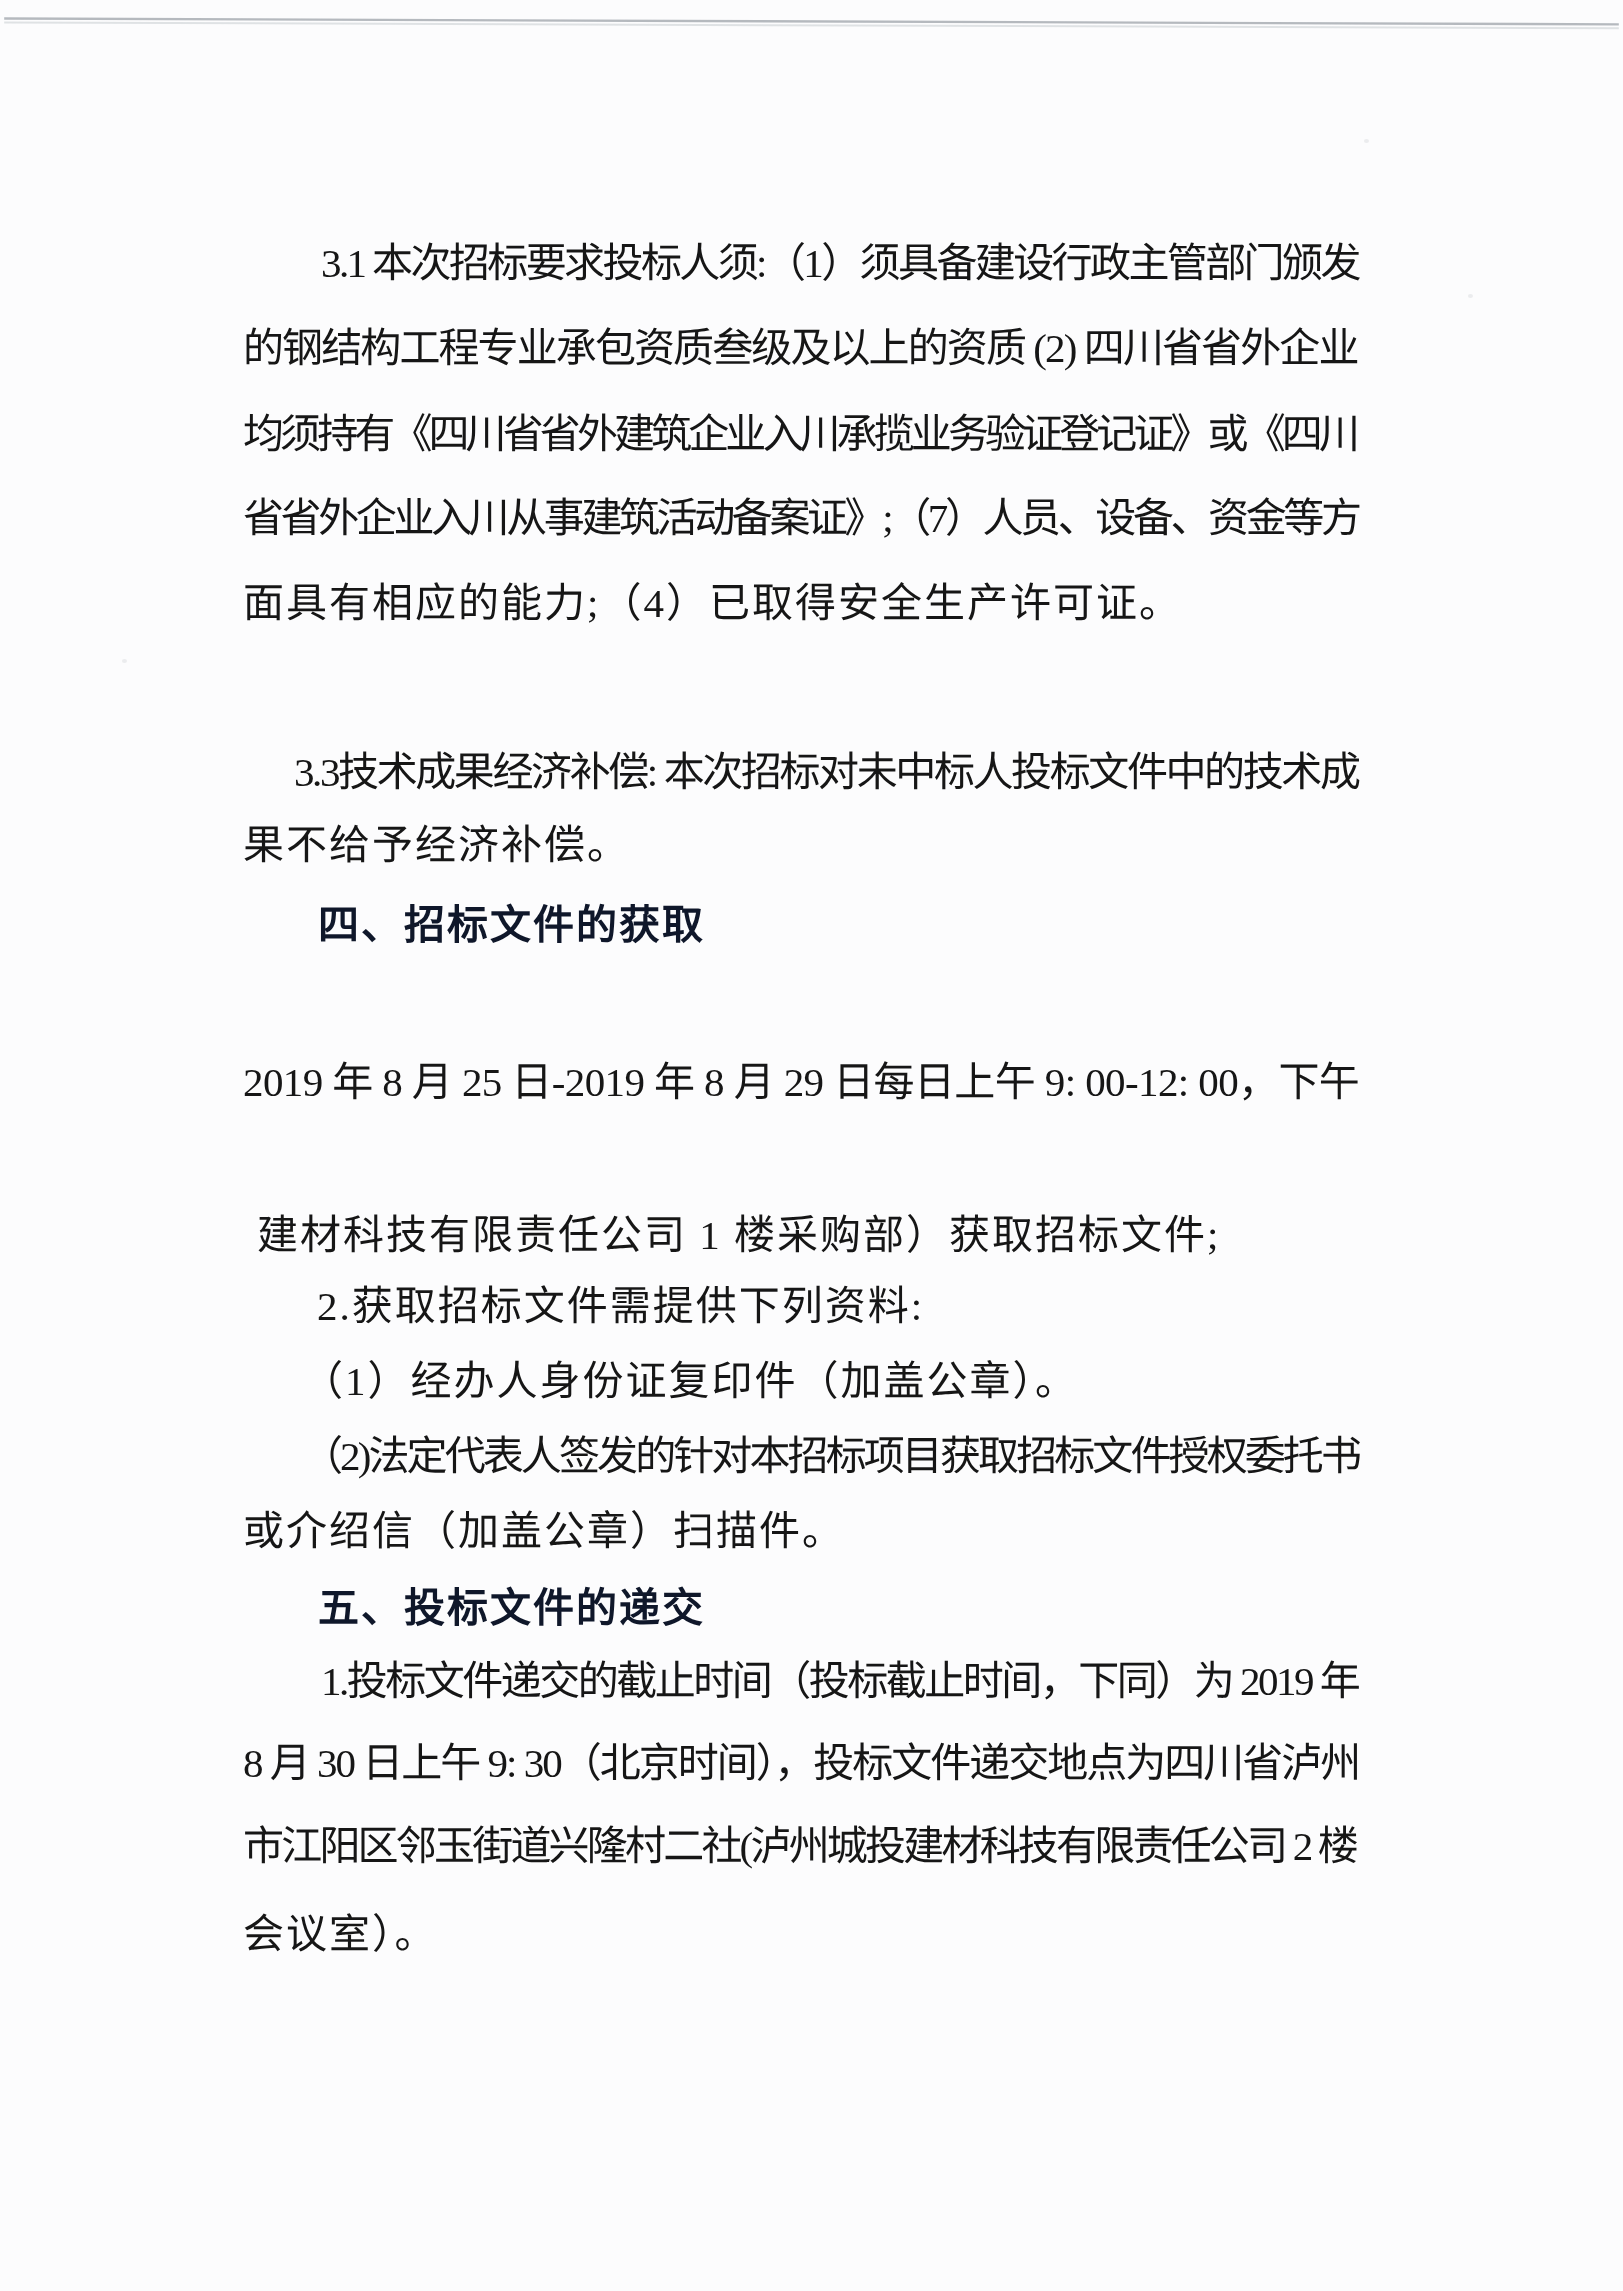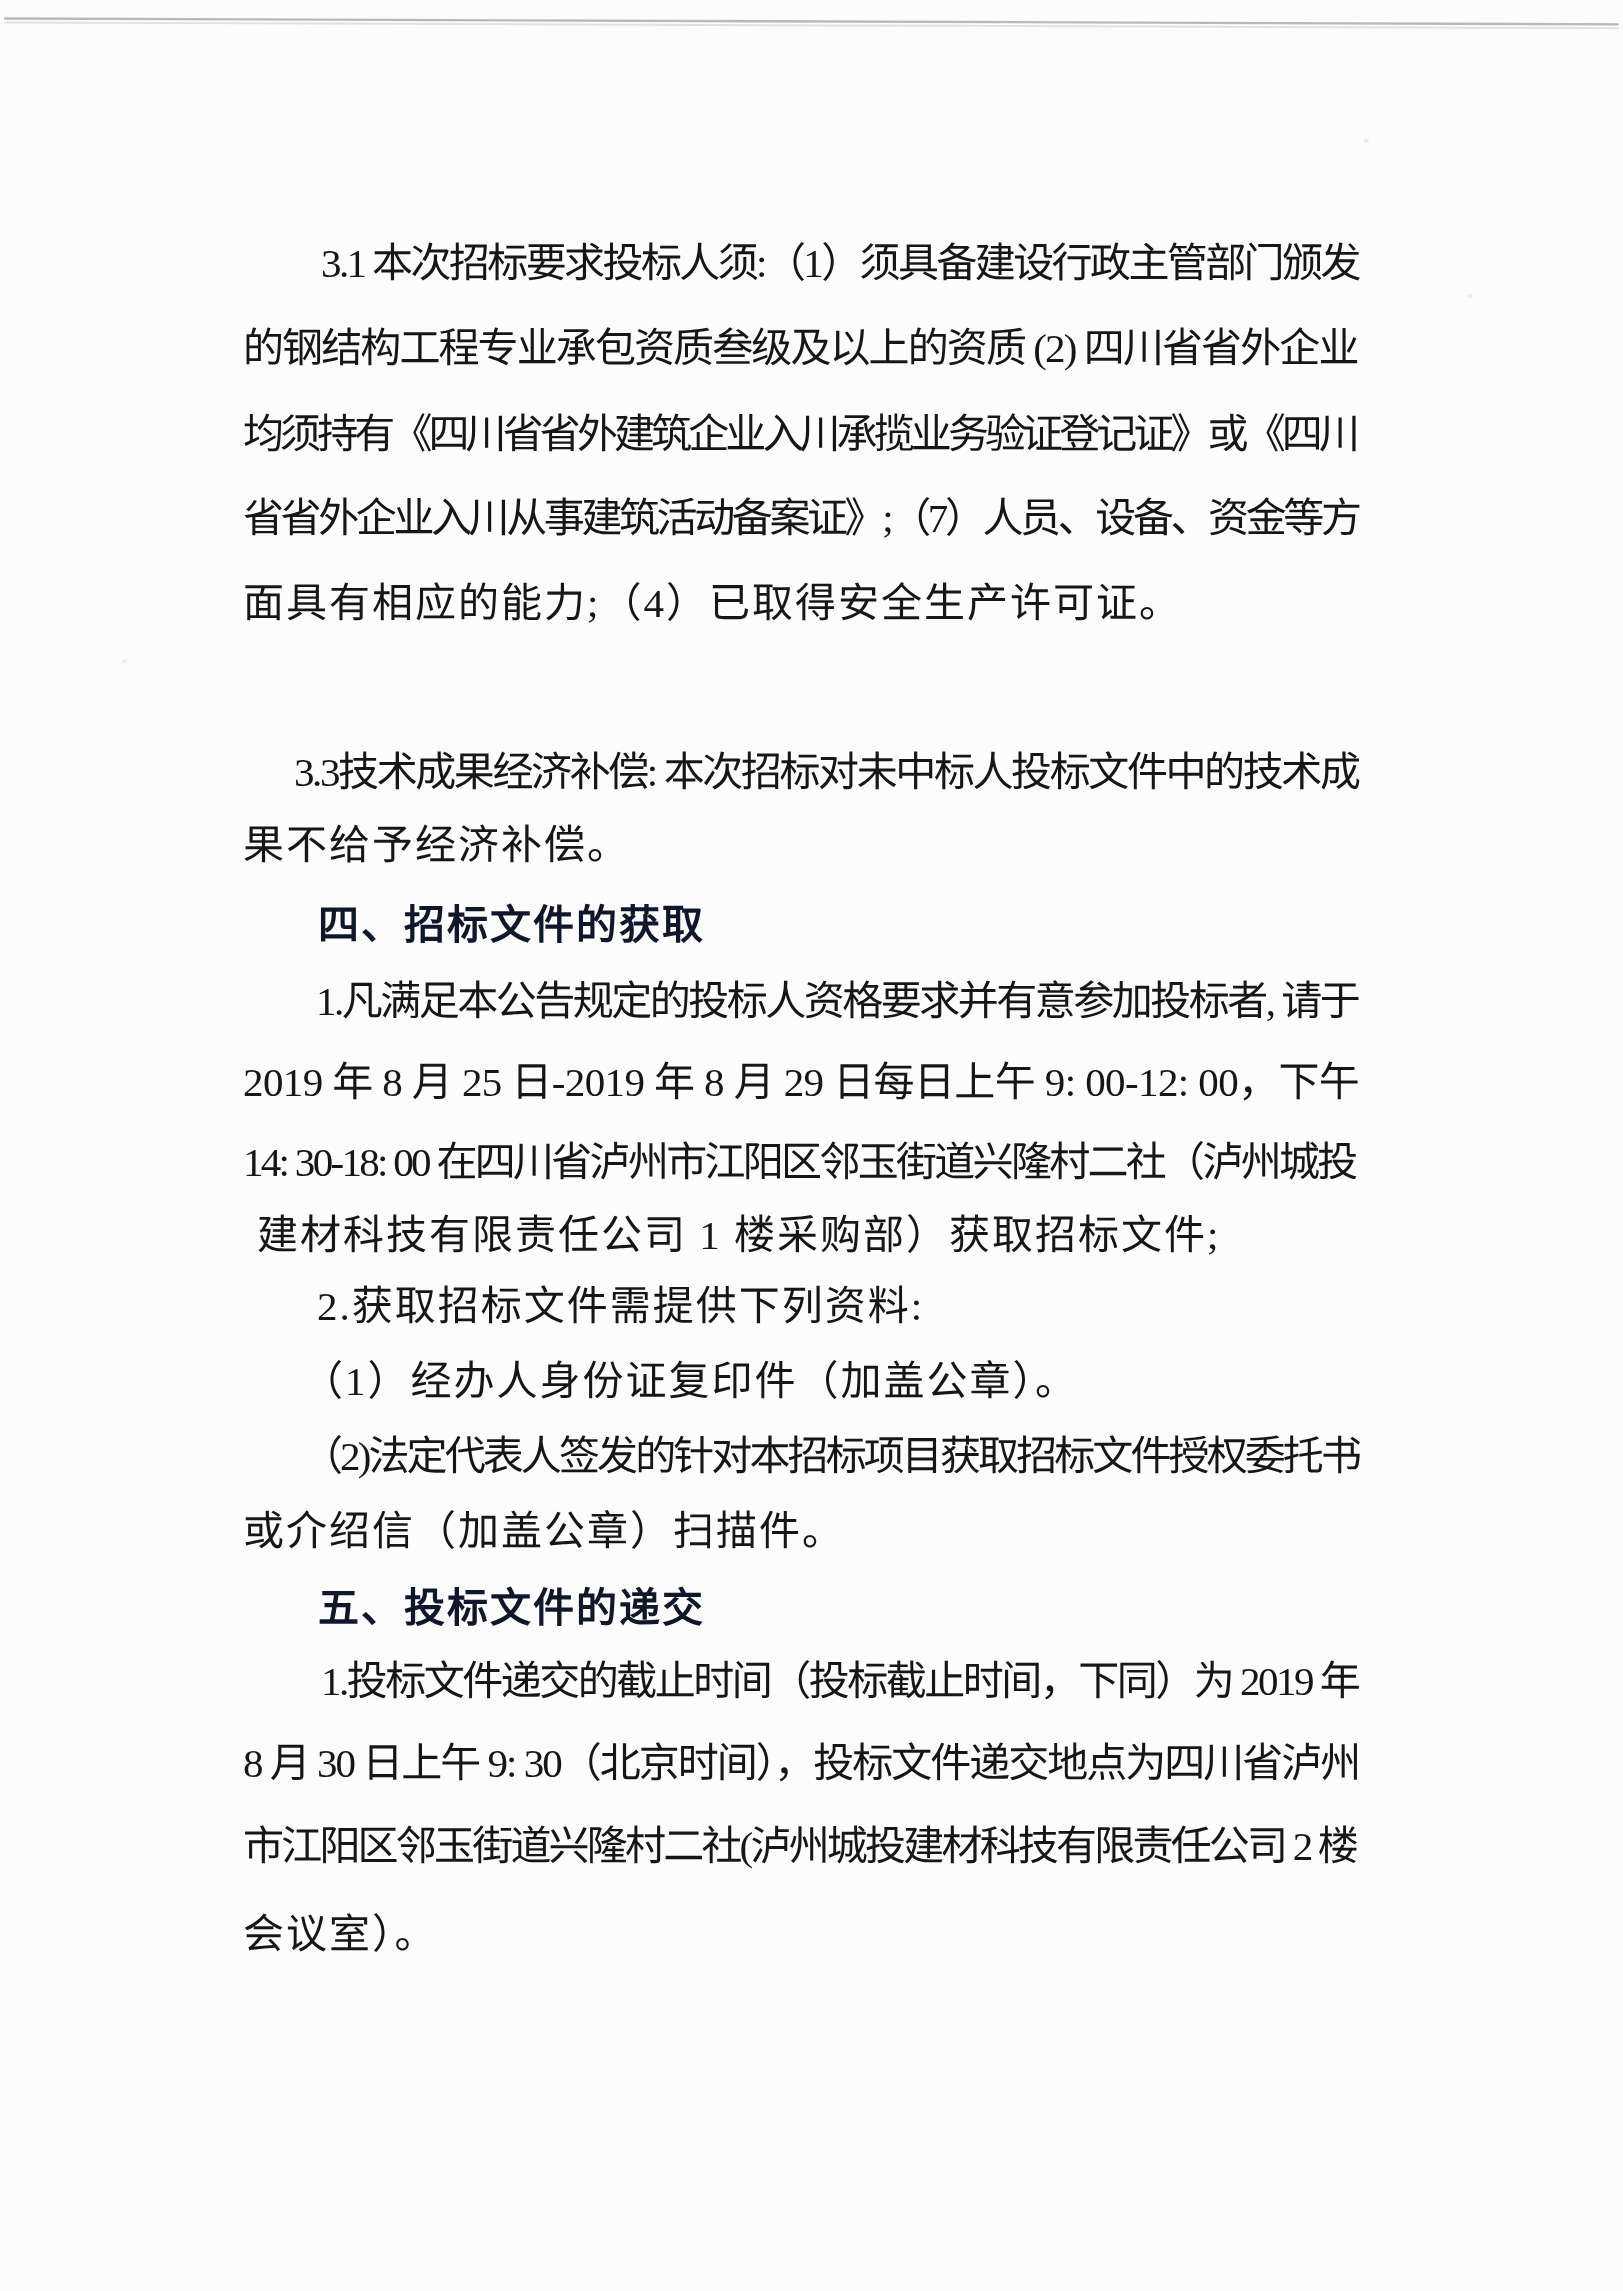--- a/index.html
+++ b/index.html
@@ -93,23 +93,21 @@
     <div class="line l-417"><span class="t" style="letter-spacing: -3.9px;">均须持有《四川省省外建筑企业入川承揽业务验证登记证》或《四川</span></div>
     <div class="line l-503"><span class="t" style="letter-spacing: -3.4px;">省省外企业入川从事建筑活动备案证》;（7）人员、设备、资金等方</span></div>
     <div class="line l-590 open"><span class="t">面具有相应的能力;（4）已取得安全生产许可证。</span></div>
 
 
     <div class="line l-762 ind-52"><span class="t" style="letter-spacing: -2.4px;">3.3技术成果经济补偿: 本次招标对未中标人投标文件中的技术成</span></div>
     <div class="line l-837 open"><span class="t">果不给予经济补偿。</span></div>
 
     <div class="line l-918 ind-77 heading open"><span class="t">四、招标文件的获取</span></div>
 
-    <div class="line l-996 ind-74"><span class="t" style="letter-spacing: -2.5px;">1.凡满足本公告规定的投标人资格要求并有意参加投标者, 请于</span></div>
     <div class="line l-1078"><span class="t" style="letter-spacing: -0.6px;">2019 年 8 月 25 日-2019 年 8 月 29 日每日上午 9: 00-12: 00，下午</span></div>
-    <div class="line l-1160"><span class="t" style="letter-spacing: -2.7px;">14: 30-18: 00 在四川省泸州市江阳区邻玉街道兴隆村二社（泸州城投</span></div>
     <div class="line l-1234 open"><span class="t">建材科技有限责任公司 1 楼采购部）获取招标文件;</span></div>
 
     <div class="line l-1307 ind-76 open"><span class="t">2.获取招标文件需提供下列资料:</span></div>
 
     <div class="line l-1383 ind-60 open"><span class="t">（1）经办人身份证复印件（加盖公章）。</span></div>
 
     <div class="line l-1460 ind-60"><span class="t" style="letter-spacing: -2.9px;">（2)法定代表人签发的针对本招标项目获取招标文件授权委托书</span></div>
     <div class="line l-1537 open"><span class="t">或介绍信（加盖公章）扫描件。</span></div>
 
     <div class="line l-1615 ind-77 heading open"><span class="t">五、投标文件的递交</span></div>

